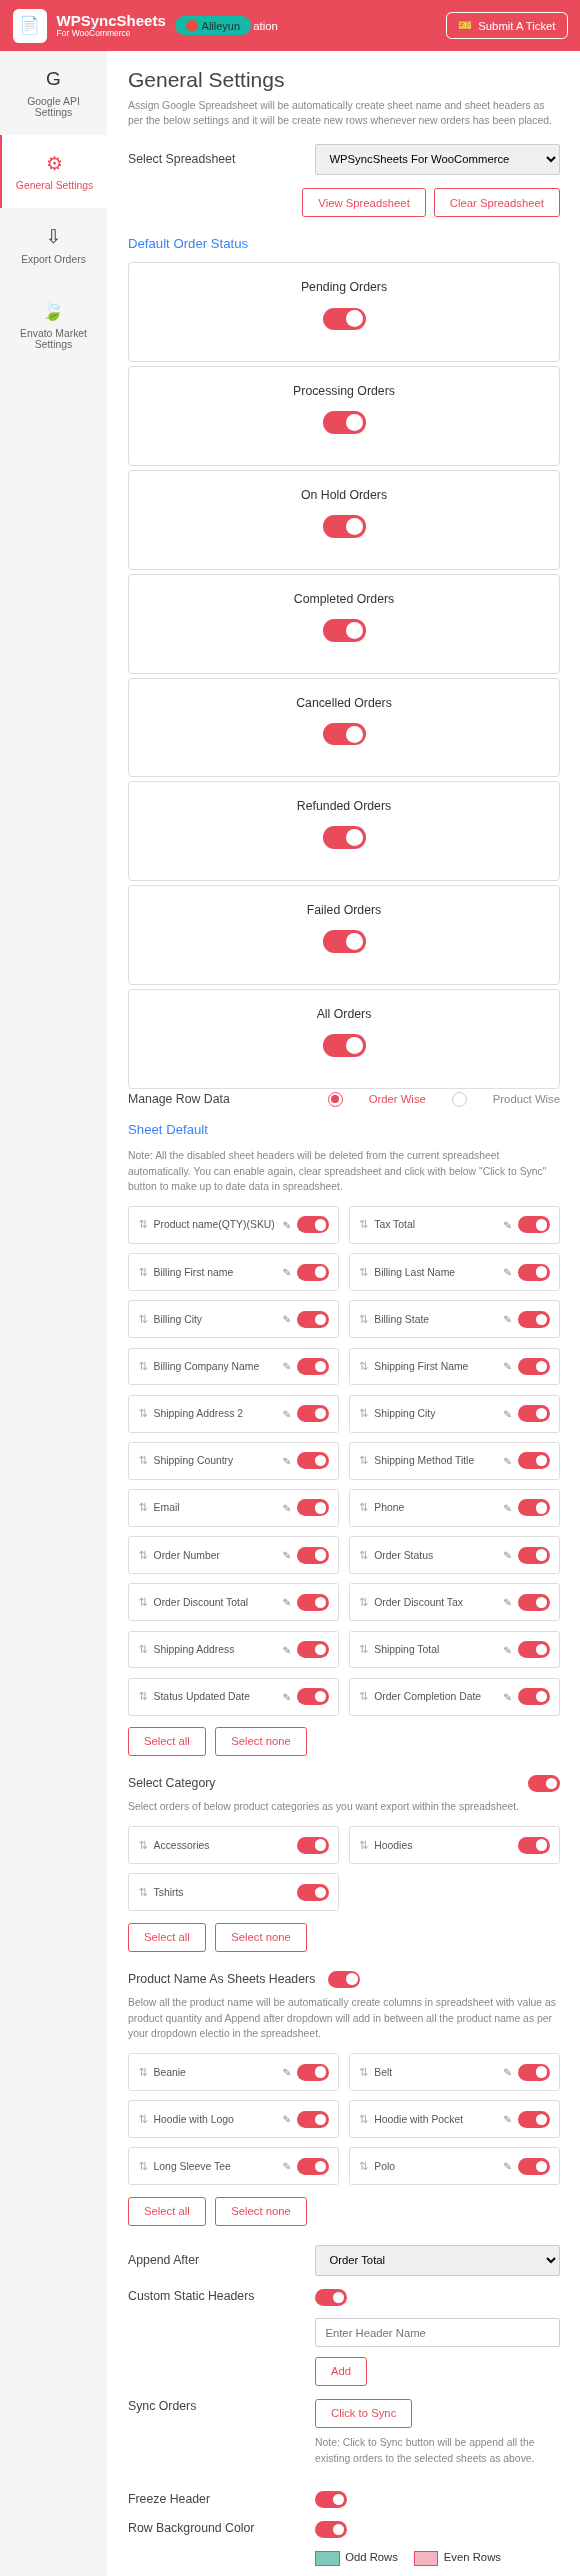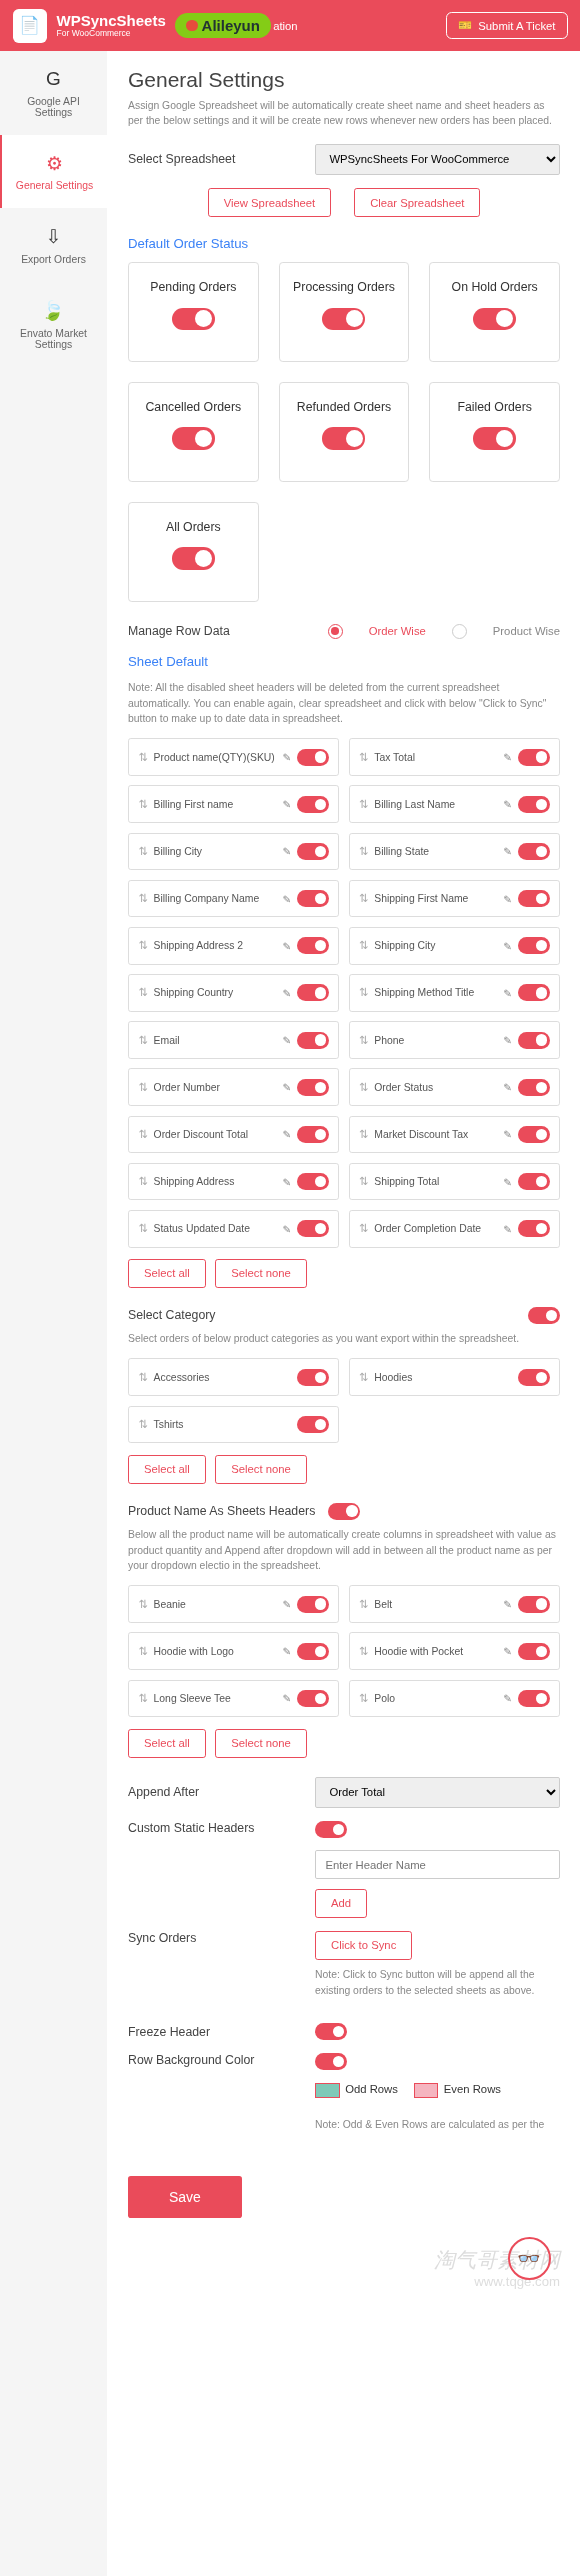--- a/index.html
+++ b/index.html
@@ -1,39 +1,39 @@
 <!DOCTYPE html>
 <html style="font-size:15px"><head>
 <meta charset="utf-8">
 <style>
 *{box-sizing:border-box;margin:0;padding:0;font-family:Arial,sans-serif}
 body{width:581px;background:#fff;font-size:12.3px;color:#333}
 .topbar{background:#ea4b5a;height:51px;display:flex;align-items:center;padding:0 13.2px;gap:9.4px}
 .logo-icon{background:#fff;width:34px;height:34px;border-radius:5.7px;display:flex;align-items:center;justify-content:center;color:#ea4b5a;font-size:17px}
 .logo-text{color:#fff;font-size:15px;font-weight:bold;line-height:1.1}
 .logo-sub{font-size:8.5px;font-weight:normal}
-.ali{background:#84cc16;color:#233;border-radius:13.2px;padding:3.8px 11.3px;font-weight:bold;font-size:15px;display:flex;align-items:center;gap:3.8px}
+.ali{background:#14b8a6;color:#233;border-radius:13.2px;padding:3.8px 11.3px;font-weight:normal;font-size:11px;display:flex;align-items:center;gap:3.8px}
 .ali::before{content:"";width:11.3px;height:11.3px;background:#e74c3c;border-radius:50%}
 .ticket{border:0.9px solid #fff;color:#fff;border-radius:5.7px;padding:5.7px 11.3px;font-size:11.3px;display:flex;align-items:center;gap:5.7px;margin-left:auto}
 .layout{display:flex}
 .sidebar{width:107px;background:#f5f5f5;min-height:2525px}
 .side-item{padding:17px 7.5px;text-align:center;font-size:10.4px;color:#666;cursor:pointer}
 .side-item.active{background:#fff;color:#ea4b5a;border-left:2.8px solid #ea4b5a}
 .side-icon{font-size:19px;margin-bottom:5.7px;color:#333}
 .side-item.active .side-icon{color:#ea4b5a}
 .main{flex:1;padding:17px 21px}
 h1{font-size:21px;font-weight:normal;color:#444;margin-bottom:5.7px}
 .desc{font-size:10.4px;color:#888;line-height:1.5;margin-bottom:15px}
 .row{display:flex;align-items:center;margin-bottom:13.2px;gap:17px}
 .label{font-size:12.3px;color:#444;width:170px}
 select,input[type=text]{border:0.9px solid #ccc;padding:7.5px 9.4px;font-size:11.3px;border-radius:1.9px;flex:1}
 .btn-outline{border:0.9px solid #ea4b5a;color:#ea4b5a;background:#fff;padding:7.5px 15px;font-size:11.3px;border-radius:2.8px;cursor:pointer}
-.btn-row{display:flex;gap:23px;justify-content:center;margin-bottom:19px}
+.btn-row{display:flex;gap:8px;justify-content:flex-end;margin-bottom:19px}
 .section-title{font-size:13.2px;color:#3b82f6;margin:15px 0 11.3px}
-.status-grid{display:grid;grid-template-columns:1fr 1fr 1fr;gap:20px;margin-bottom:22px}
+.status-grid{display:grid;grid-template-columns:1fr;gap:4px;margin-bottom:3px}
 .status-card{border:0.9px solid #ddd;border-radius:3.8px;padding:17px 13.2px 28px;text-align:center}
 .status-card .nm{font-size:12.3px;color:#333;margin-bottom:13.2px}
 .toggle{width:43px;height:22.6px;border-radius:11.3px;position:relative;display:inline-block;cursor:pointer}
 .toggle.on{background:#ea4b5a}
 .toggle::after{content:"";width:17px;height:17px;background:#fff;border-radius:50%;position:absolute;top:2.8px}
 .toggle.on::after{right:2.8px}
 .toggle-sm{width:32px;height:17px;border-radius:8.5px;position:relative;display:inline-block;cursor:pointer}
 .toggle-sm.on{background:#ea4b5a}
 .toggle-sm::after{content:"";width:11.3px;height:11.3px;background:#fff;border-radius:50%;position:absolute;top:2.8px}
 .toggle-sm.on::after{right:2.8px}
@@ -119,20 +119,24 @@
      </div>
         <div class="status-card">
        <div class="nm">Processing Orders</div>
        <span class="toggle on"></span>
      </div>
         <div class="status-card">
        <div class="nm">On Hold Orders</div>
        <span class="toggle on"></span>
      </div>
         <div class="status-card">
+       <div class="nm">Completed Orders</div>
+       <span class="toggle on"></span>
+     </div>
+        <div class="status-card">
        <div class="nm">Cancelled Orders</div>
        <span class="toggle on"></span>
      </div>
         <div class="status-card">
        <div class="nm">Refunded Orders</div>
        <span class="toggle on"></span>
      </div>
         <div class="status-card">
        <div class="nm">Failed Orders</div>
        <span class="toggle on"></span>
@@ -252,21 +256,21 @@
          <span class="toggle-sm on"></span>
        </div>
         <div class="header-item">
          <span class="drag">⇅</span>
          <span class="txt">Order Discount Total</span>
          <span class="edit">✎</span>
          <span class="toggle-sm on"></span>
        </div>
         <div class="header-item">
          <span class="drag">⇅</span>
-         <span class="txt">Market Discount Tax</span>
+         <span class="txt">Order Discount Tax</span>
          <span class="edit">✎</span>
          <span class="toggle-sm on"></span>
        </div>
         <div class="header-item">
          <span class="drag">⇅</span>
          <span class="txt">Shipping Address</span>
          <span class="edit">✎</span>
          <span class="toggle-sm on"></span>
        </div>
         <div class="header-item">

